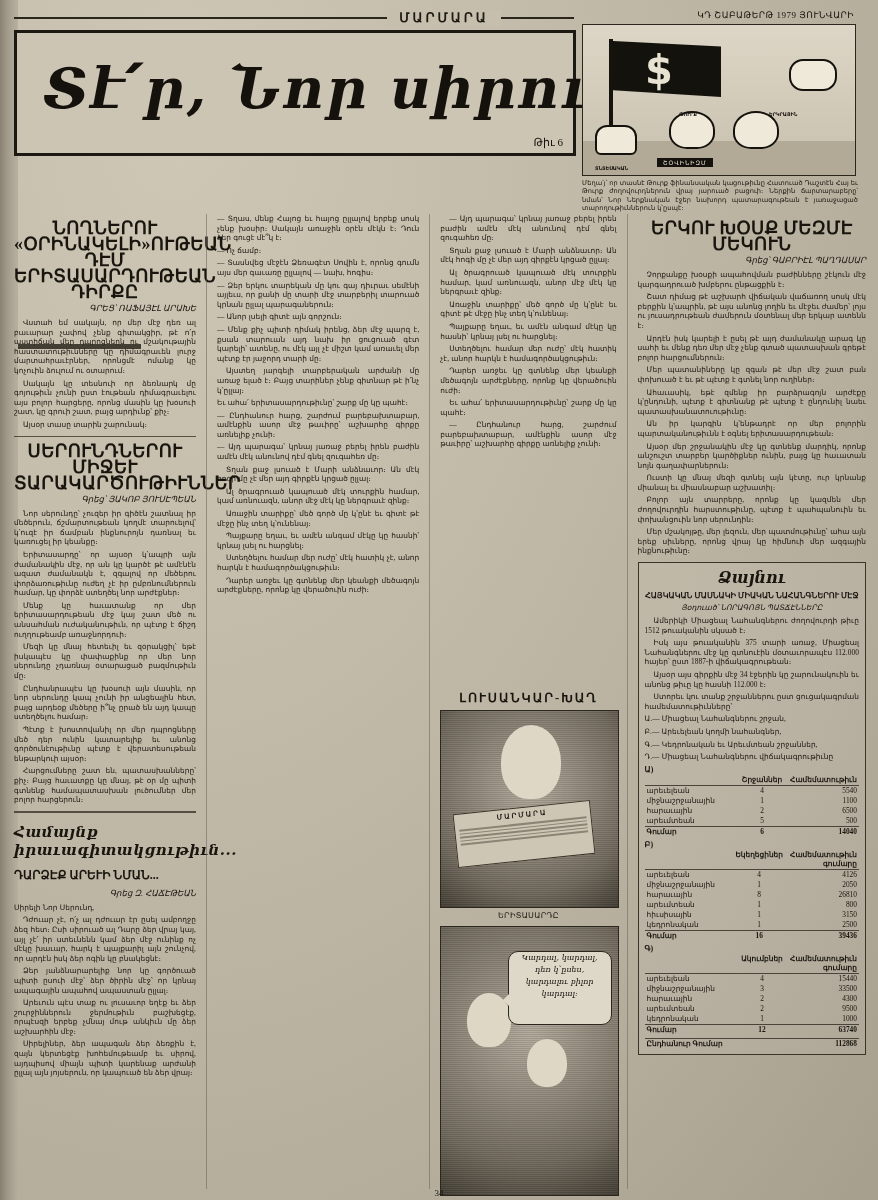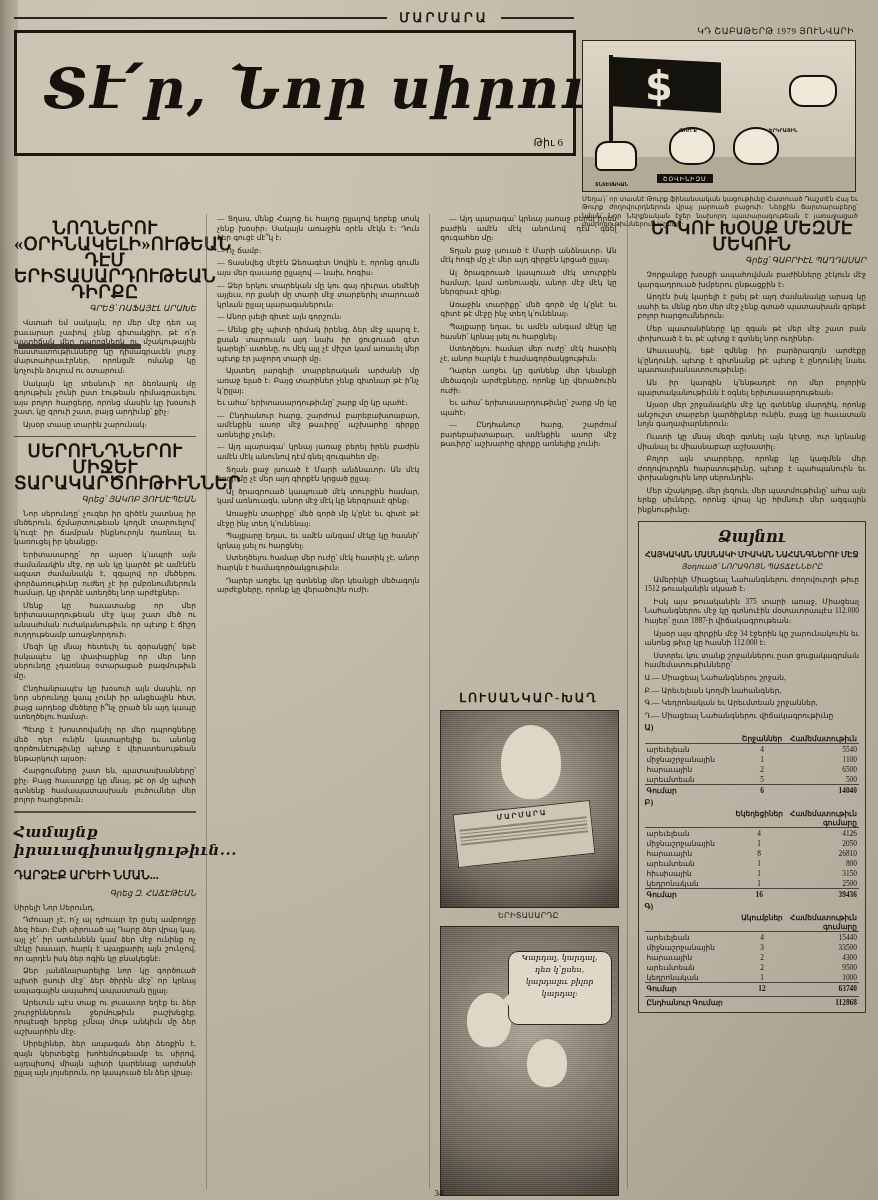--- a/index.html
+++ b/index.html
@@ -48,21 +48,21 @@
   .mast-title{
     font-family:"DejaVu Serif", serif;
     font-size:56px;font-weight:bold;font-style:italic;
     line-height:110px;padding-left:26px;color:#15120d;
     letter-spacing:2px;white-space:nowrap;
   }
   .mast-issue{
     position:absolute;right:10px;bottom:4px;font-size:11px;
   }
   .mast-right{
-    width:276px;position:relative;margin-top:16px;
+    width:276px;position:relative;
   }
   .issue-date{
     font-size:9px;text-align:right;letter-spacing:.5px;padding-right:4px;
     height:14px;
   }
   .cartoon{
     width:272px;height:150px;border:1px solid #2a261d;
     background:#d8d1c0;position:relative;overflow:hidden;
   }
   .cart-sky{position:absolute;inset:0;background:linear-gradient(180deg,#ddd6c6,#c8c0ae);}
@@ -335,20 +335,21 @@
       <div class="ph-cap">ԵՒ ԻՐԱԿԱՆՈՒԹԻՒՆԸ</div>
 
     </div>
 
     <div class="vrule"></div>
 
     <div class="col col4">
       <h2 class="head">ԵՐԿՈՒ ԽՕՍՔ ՄԵԶՄԷ ՄԵԿՈՒՆ</h2>
       <div class="byline">Գրեց՝ ԳԱԲՐԻԷԼ ՊԱՂԴԱՍԱՐ</div>
       <p class="txt">Չորքանքը խօսքի ապահովման բաժինները շէկուն մէջ կարգադրուած խմբերու ընթացքին է։</p>
+      <p class="txt">Շատ դիմաց թէ աշխարհ վիճական վաճառող սոսկ մէկ բերքին կ՝ապրին, թէ այս անոնց լողին եւ մէջեւ ժամեր՝ լոյս ու յուսադրութեան ժամերուն մօտենալ մեր երկար ատենն է։</p>
       <p class="txt">Արդէն իսկ կարելի է ըսել թէ այդ ժամանակը արագ կը սահի եւ մենք դեռ մեր մէջ չենք գտած պատասխան գրեթէ բոլոր հարցումներուն։</p>
       <p class="txt">Մեր պատանիները կը զգան թէ մեր մէջ շատ բան փոխուած է եւ թէ պէտք է գտնել նոր ուղիներ։</p>
       <p class="txt">Ահաւասիկ, եթէ զմենք իր բարձրագոյն արժէքը կ՝ընդունի, պէտք է գիտնանք թէ պէտք է ընդունիլ նաեւ պատասխանատուութիւնը։</p>
       <p class="txt">Ան իր կարգին կ՝ենթադրէ որ մեր բոլորին պարտականութիւնն է օգնել երիտասարդութեան։</p>
       <p class="txt">Այսօր մեր շրջանակին մէջ կը գտնենք մարդիկ, որոնք անշուշտ տարբեր կարծիքներ ունին, բայց կը հաւատան նոյն գաղափարներուն։</p>
       <p class="txt">Ուստի կը մնայ մեզի գտնել այն կէտը, ուր կրնանք միանալ եւ միասնաբար աշխատիլ։</p>
       <p class="txt">Բոլոր այն տարրերը, որոնք կը կազմեն մեր ժողովուրդին հարստութիւնը, պէտք է պահպանուին եւ փոխանցուին նոր սերունդին։</p>
       <p class="txt">Մեր մշակոյթը, մեր լեզուն, մեր պատմութիւնը՝ ահա այն երեք սիւները, որոնց վրայ կը հիմնուի մեր ազգային ինքնութիւնը։</p>
 
       <div class="tbl-wrap">

